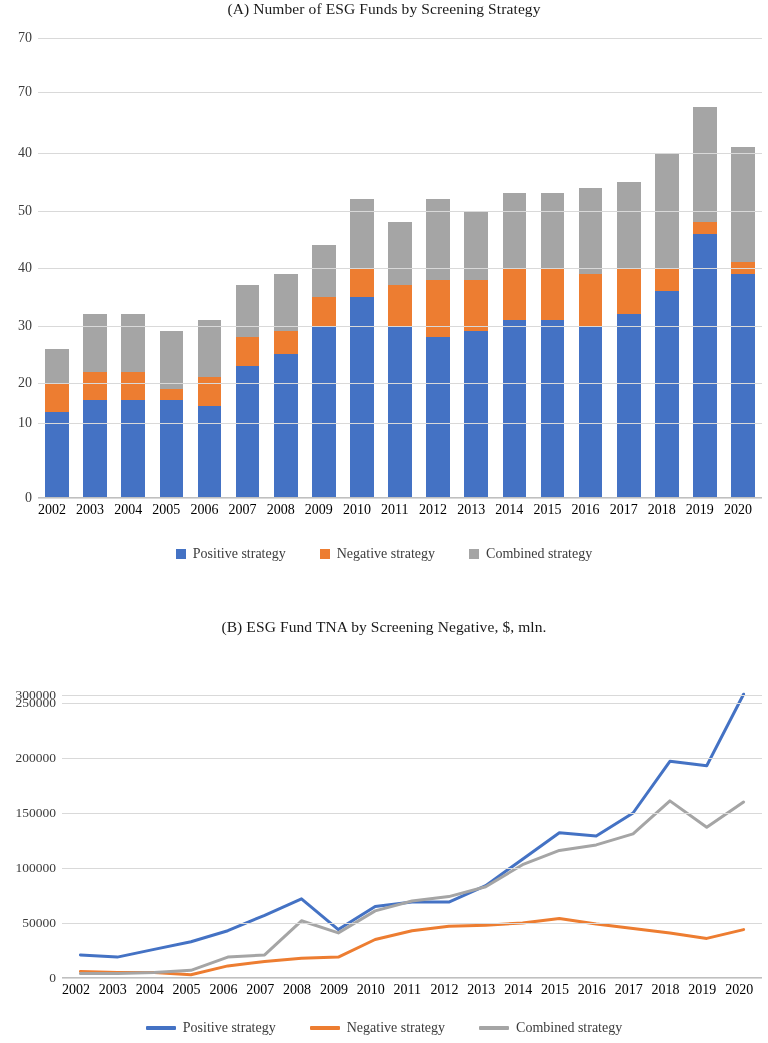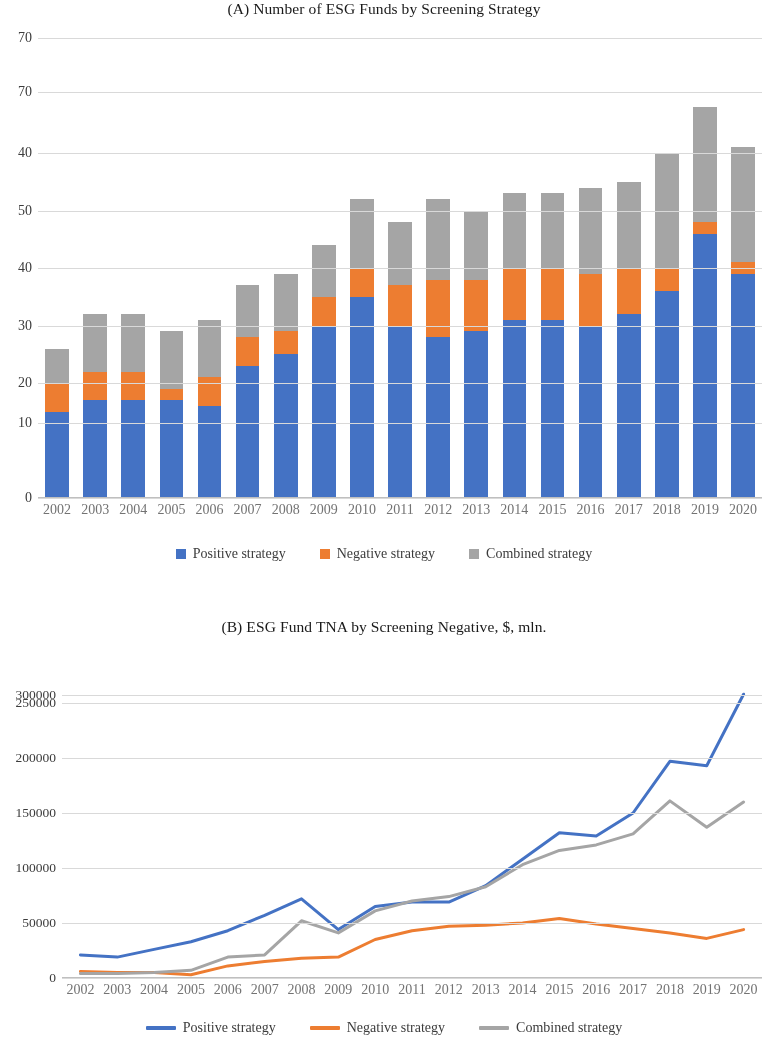--- a/index.html
+++ b/index.html
@@ -105,23 +105,22 @@
 
   .xlabels {
     position: absolute;
     left: 38px;
     right: 6px;
     display: flex;
   }
   #plotA .xlabels { top: 474px; }
   .xlabel {
     flex: 1 1 0;
-    text-align: center;
     font-size: 14px;
-    color: #737373;
+    color: #000000;
     font-family: "Liberation Serif", serif;
   }
 
   .legend {
     position: absolute;
     left: 0;
     width: 768px;
     display: flex;
     justify-content: center;
     align-items: center;

